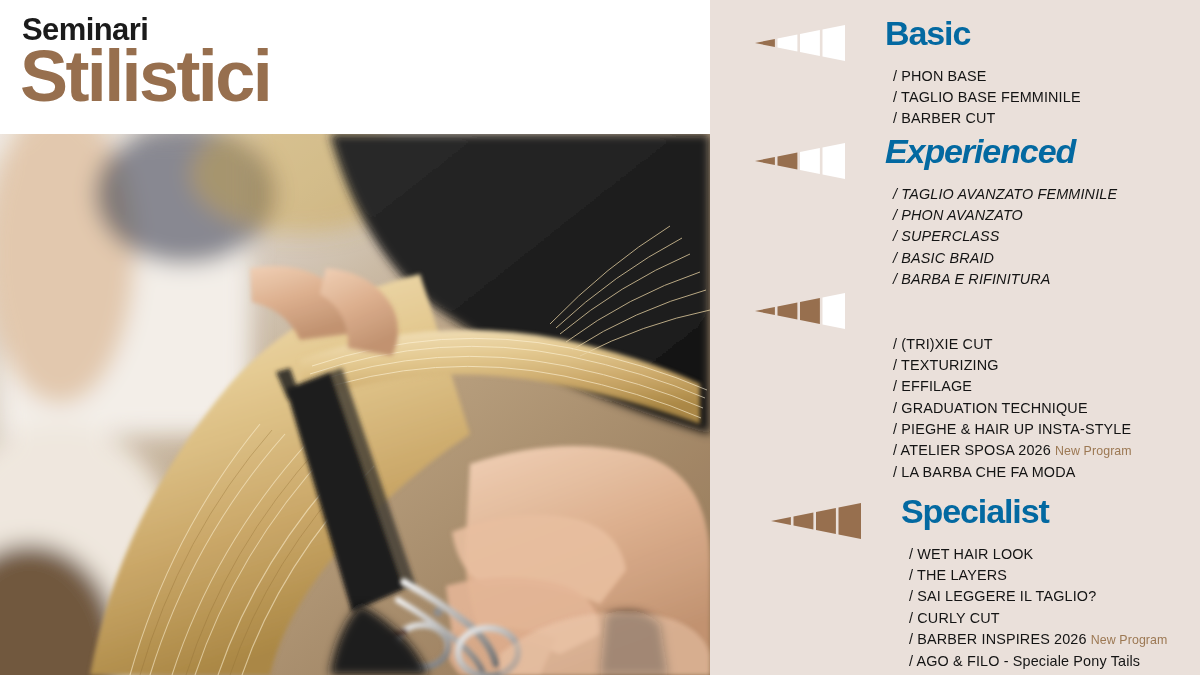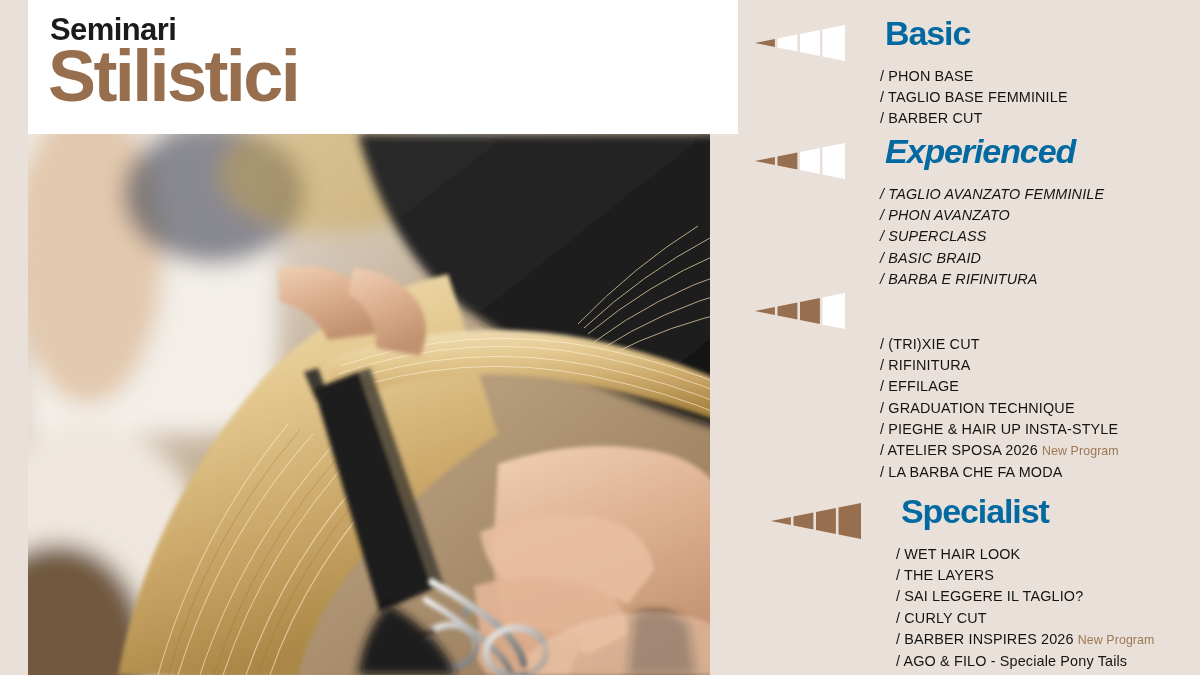--- a/index.html
+++ b/index.html
@@ -14,21 +14,20 @@
     width:1200px; height:675px;
     background:#EAE0DA;
   }
 
   
   #left-panel {
     position:absolute; left:0; top:0;
     width:710px; height:675px;
     overflow:hidden;
     background:#ffffff;
-    margin-left:28px;
   }
 
   
   #title-card {
     position:absolute; left:0; top:0;
     width:710px; height:134px;
     background:#ffffff;
     z-index:6;
   }
   #title-kicker {
@@ -72,21 +71,21 @@
 
   .sec-title {
     position:absolute; left:175px; top:-6px;
     font-size:34px; font-weight:700;
     letter-spacing:-1.1px;
     color:#0369a1;
     line-height:1;
     white-space:nowrap;
   }
 
-  .items { position:absolute; left:170px; top:44px; }
+  .items { position:absolute; left:183px; top:44px; }
   .item {
     font-size:14.4px;
     letter-spacing:0.15px;
     color:#141414;
     line-height:21.2px;
     white-space:nowrap;
   }
   .slash { color:#141414; }
   .badge {
     font-size:12.4px;
@@ -288,21 +287,21 @@
             <svg viewBox="0 0 90 36">
               <path d="M0 18 L19.9 14.02 L19.9 21.98 L0 18 Z" fill="#976F4E"></path>
               <path d="M22.5 13.5 L42.4 9.52 L42.4 26.48 L22.5 22.5 Z" fill="#976F4E"></path>
               <path d="M45 9 L64.9 5.02 L64.9 30.98 L45 27 Z" fill="#976F4E"></path>
               <path d="M67.5 4.5 L90 0 L90 36 L67.5 31.5 Z" fill="#FFFFFF"></path>
             </svg>
           </div>
         </div>
         <div class="items">
           <div class="item"><span class="slash">/ </span><span>(TRI)XIE CUT</span></div>
-          <div class="item"><span class="slash">/ </span><span>RIFINITURA</span></div>
+          <div class="item"><span class="slash">/ </span><span>TEXTURIZING</span></div>
           <div class="item"><span class="slash">/ </span><span>EFFILAGE</span></div>
           <div class="item"><span class="slash">/ </span><span>GRADUATION TECHNIQUE</span></div>
           <div class="item"><span class="slash">/ </span><span>PIEGHE &amp; HAIR UP INSTA-STYLE</span></div>
           <div class="item"><span class="slash">/ </span><span>ATELIER SPOSA 2026</span><span class="badge">New Program</span></div>
           <div class="item"><span class="slash">/ </span><span>LA BARBA CHE FA MODA</span></div>
         </div>
       </div>
       <div class="section" style="top: 500px; margin-left: 16px;">
         <div class="sec-head">
           <div class="rank-icon">

